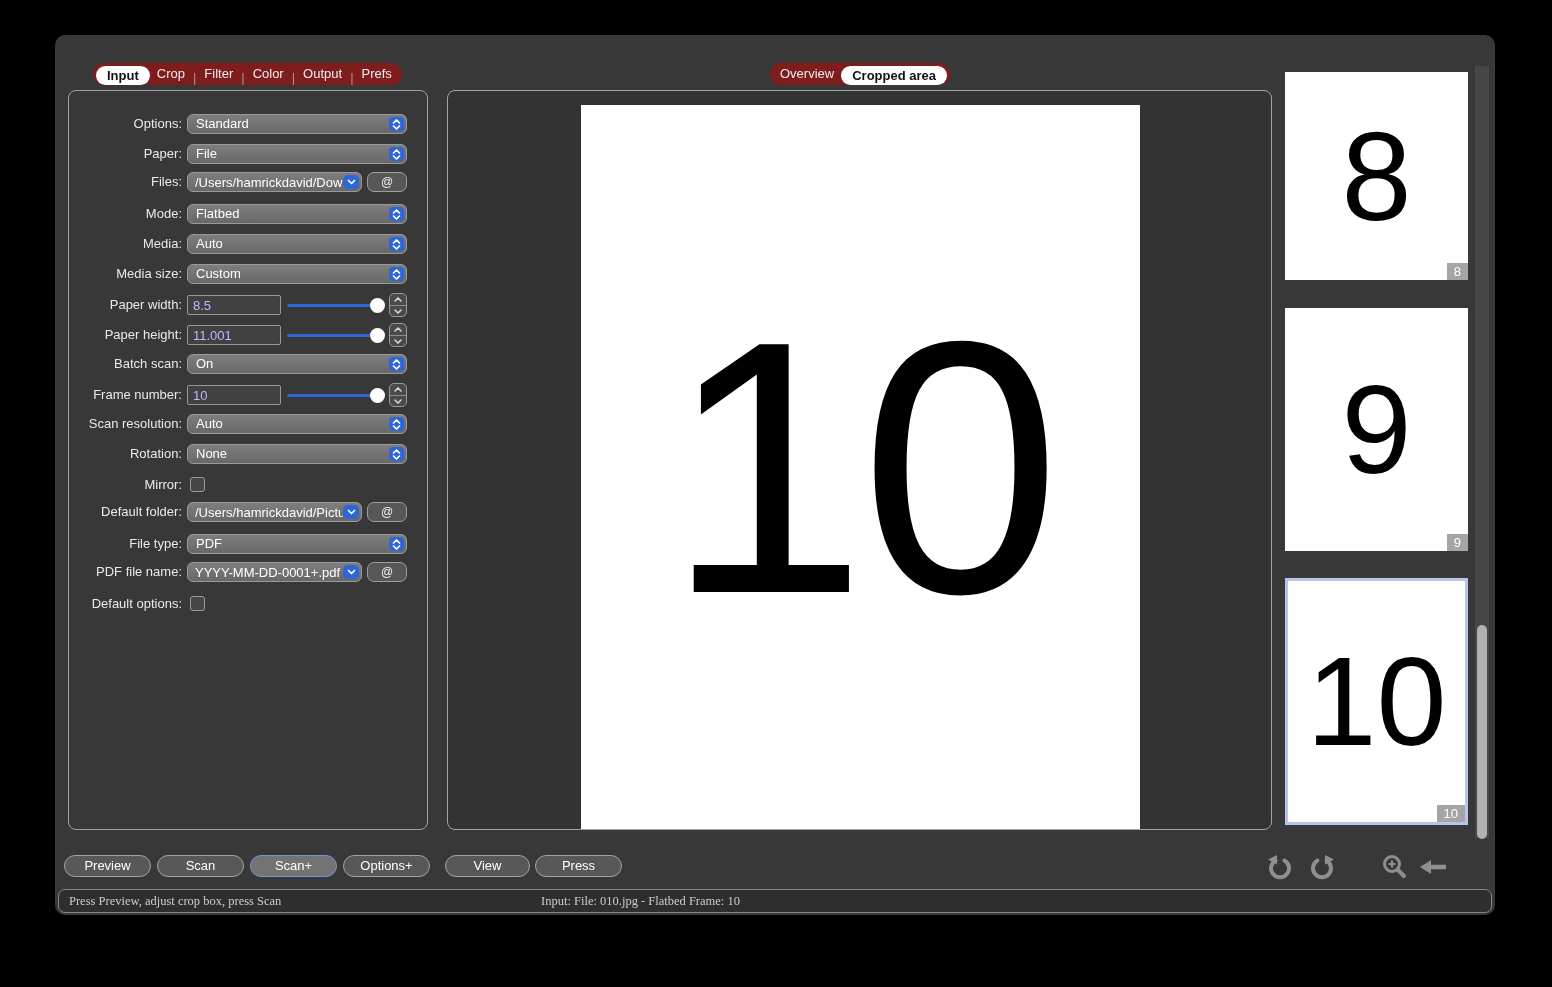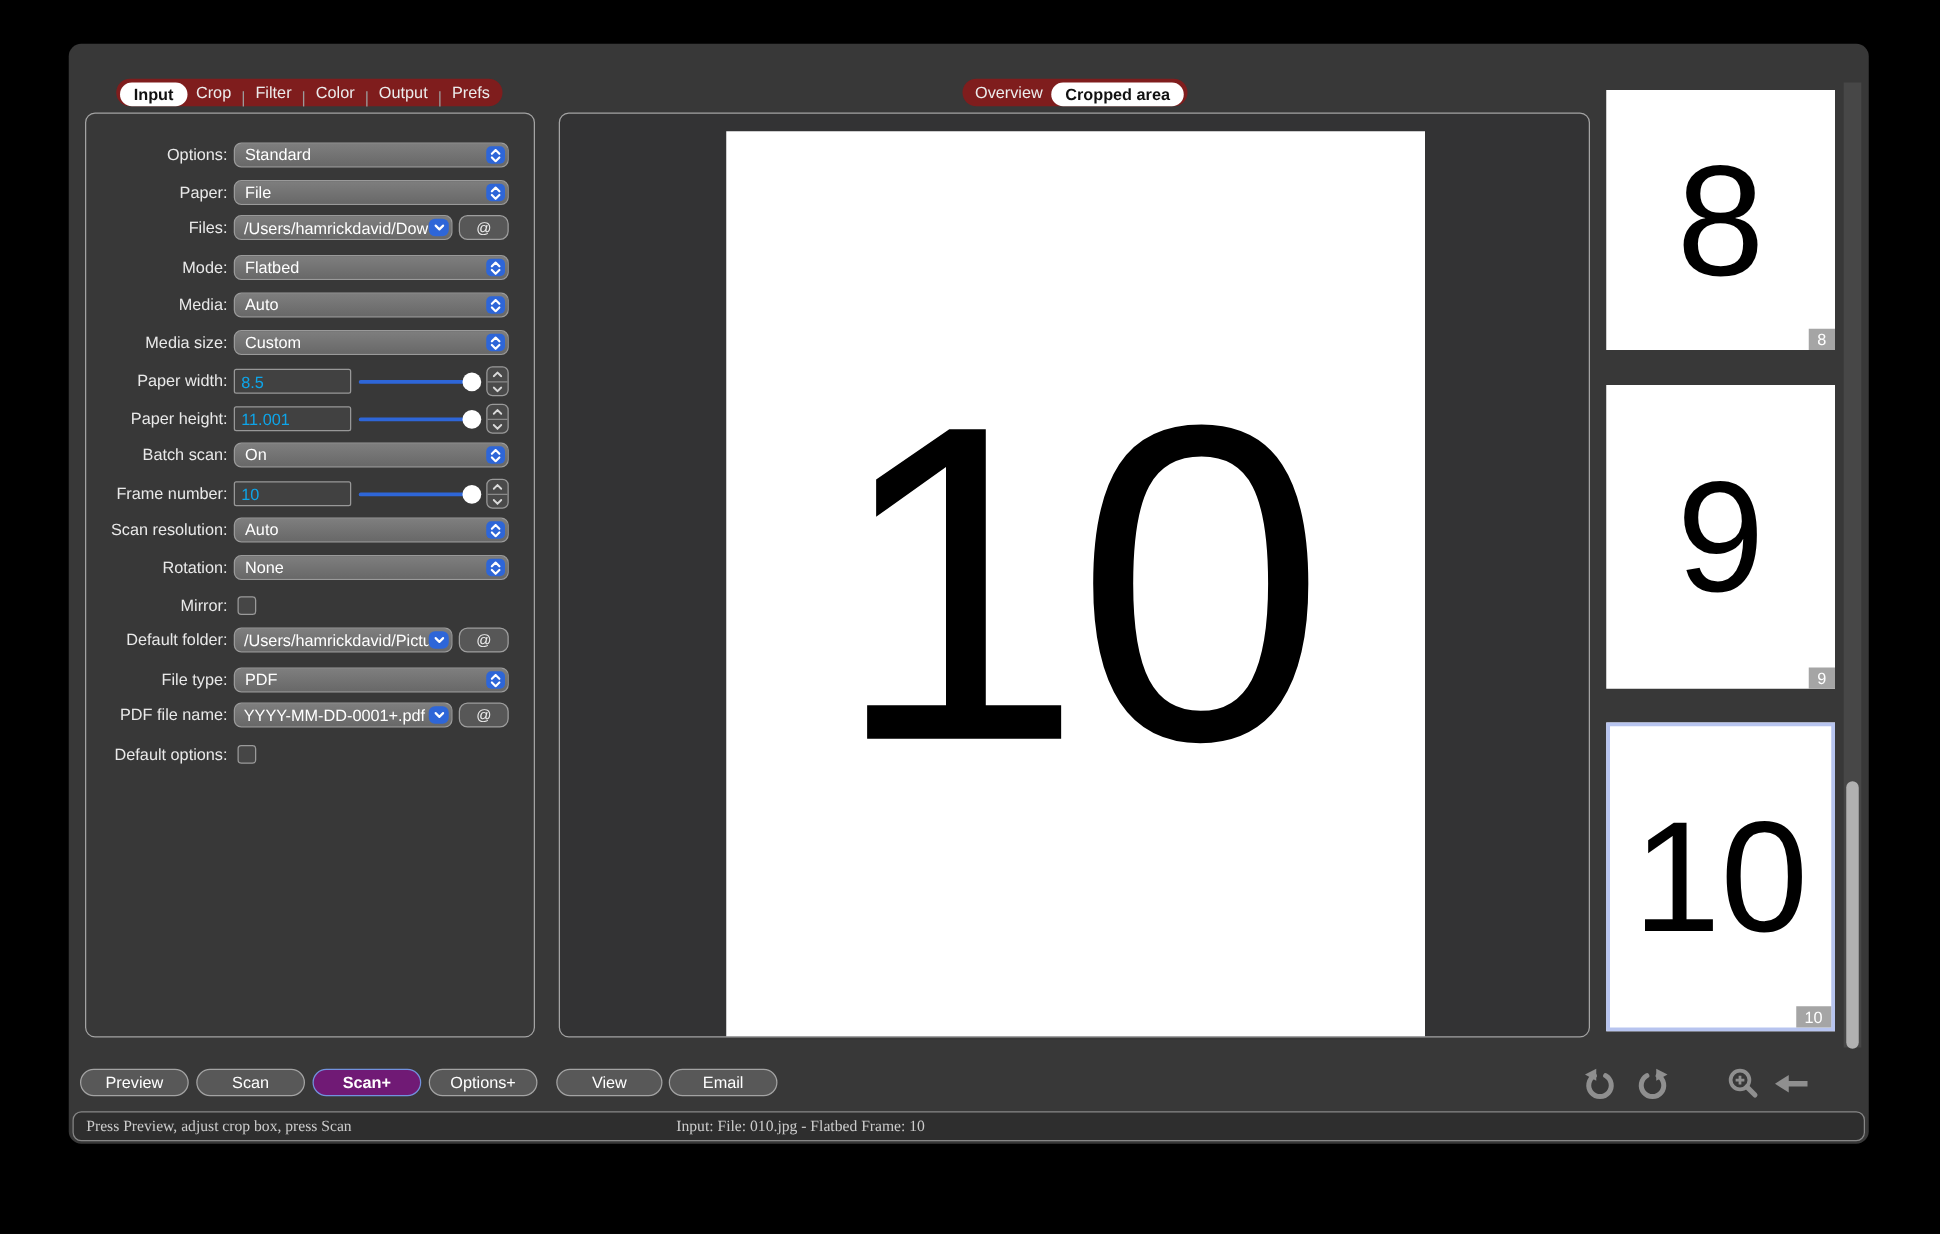--- a/index.html
+++ b/index.html
@@ -29,21 +29,21 @@
 
   
   .flabel { position:absolute; left:2px; width:125px; text-align:right; font-size:13px; color:#e9e9e9; line-height:20px; }
   .select { position:absolute; left:132px; width:220px; height:20px; border:1px solid #9a9a9a; border-radius:6px; background:linear-gradient(#7e7e7e,#686868); }
   .sel-val { position:absolute; left:8px; top:0; line-height:18px; font-size:13px; color:#fff; font-weight:500; }
   .spin { position:absolute; right:2px; top:2px; width:15px; height:14px; border-radius:4px; background:#2e66d8; display:flex; align-items:center; justify-content:center; }
   .combo { width:175px; }
   .combo input { position:absolute; left:7px; top:0; width:148px; height:18px; background:transparent; border:none; outline:none; color:#fff; font-size:13px; font-family:inherit; }
   .combo-btn { position:absolute; right:2px; top:2px; width:16px; height:14px; border-radius:5px; background:#2e66d8; display:flex; align-items:center; justify-content:center; }
   .at-btn { position:absolute; left:312px; width:40px; height:20px; border:1px solid #9e9e9e; border-radius:7px; background:#575757; color:#efefef; font-size:12px; text-align:center; line-height:18px; }
-  .tinput { position:absolute; left:132px; width:94px; height:20px; background:#414141; border:1px solid #989898; border-radius:2px; color:#0ea5e9; font-size:13px; font-family:inherit; padding:0 5px; outline:none; }
+  .tinput { position:absolute; left:132px; width:94px; height:20px; background:#414141; border:1px solid #989898; border-radius:2px; color:#c4b5fd; font-size:13px; font-family:inherit; padding:0 5px; outline:none; }
   .slider { position:absolute; left:232px; width:94px; height:20px; }
   .slider .track { position:absolute; left:0; top:8.5px; width:100%; height:3px; background:#2e66d8; border-radius:2px; }
   .slider .knob { position:absolute; right:-4px; top:2.5px; width:15px; height:15px; border-radius:50%; background:#fff; }
   .stepper { position:absolute; left:334px; width:18px; height:24px; border:1px solid #9a9a9a; border-radius:5px; background:#4a4a4a; }
   .stepper .half { height:11px; display:flex; align-items:center; justify-content:center; }
   .stepper .half + .half { border-top:1px solid #8a8a8a; }
   .checkbox { position:absolute; left:135px; width:15px; height:15px; background:#464646; border:1px solid #9a9a9a; border-radius:3px; }
 
   
   .page { position:absolute; left:133px; top:14px; width:559px; height:724px; background:#fff; display:flex; align-items:center; justify-content:center; }
@@ -52,21 +52,21 @@
   
   .thumb { position:absolute; left:1230px; width:183px; background:#fff; display:flex; align-items:center; justify-content:center; }
   .thumb .num { font-size:126px; color:#000; }
   .thumb.selected { border:3px solid #b7c4ef; }
   .badge { position:absolute; right:0; bottom:0; background:#a5a5a5; color:#fff; font-size:13px; padding:1px 7px; }
   .scroll-track { position:absolute; left:1420px; top:31px; width:14px; height:772px; background:#474747; }
   .scroll-thumb { position:absolute; left:2px; top:559px; width:10px; height:214px; background:#b1b1b1; border-radius:5px; }
 
   
   .btn { position:absolute; top:820px; width:87px; height:22px; border:1px solid #a3a3a3; border-radius:11px; background:#585858; color:#fff; font-size:13px; text-align:center; line-height:20px; }
-  .btn.primary { background:#701a75; border-color:#7292de; font-weight:bold; }
+  .btn.primary { background:#737373; border-color:#7292de; font-weight:normal; }
 
   .toolicon { position:absolute; top:818px; width:28px; height:28px; }
 
   
   .statusbar { position:absolute; left:3px; top:854px; width:1434px; height:24px; background:#2e2e2e; border:1px solid #868686; border-radius:7px;font-family:Liberation Serif, serif; }
   .status-text { position:absolute; top:0; line-height:22px; font-size:12.5px; color:#cccccc; white-space:nowrap; }
 </style>
 </head>
 <body>
 
@@ -300,21 +300,21 @@
 
   <div class="scroll-track">
     <div class="scroll-thumb"></div>
   </div>
 
   <div class="btn" style="left:9px">Preview</div>
   <div class="btn" style="left:102px">Scan</div>
   <div class="btn primary" style="left:195px">Scan+</div>
   <div class="btn" style="left:288px">Options+</div>
   <div class="btn" style="left:390px; width:85px">View</div>
-  <div class="btn" style="left:480px">Email</div>
+  <div class="btn" style="left:480px">Press</div>
 
   <div class="toolicon" style="left:1211px">
     <svg width="28" height="28" viewBox="0 0 28 28" style="transform:scaleX(-1)">
       <path d="M9.5 7.5 A 9 9 0 1 0 18.5 7.5" fill="none" stroke="#8f8f8f" stroke-width="4" stroke-linecap="round"></path>
       <polygon points="17,2 26,6.5 17,11.5" fill="#8f8f8f"></polygon>
     </svg>
   </div>
   <div class="toolicon" style="left:1253px">
     <svg width="28" height="28" viewBox="0 0 28 28">
       <path d="M9.5 7.5 A 9 9 0 1 0 18.5 7.5" fill="none" stroke="#8f8f8f" stroke-width="4" stroke-linecap="round"></path>

